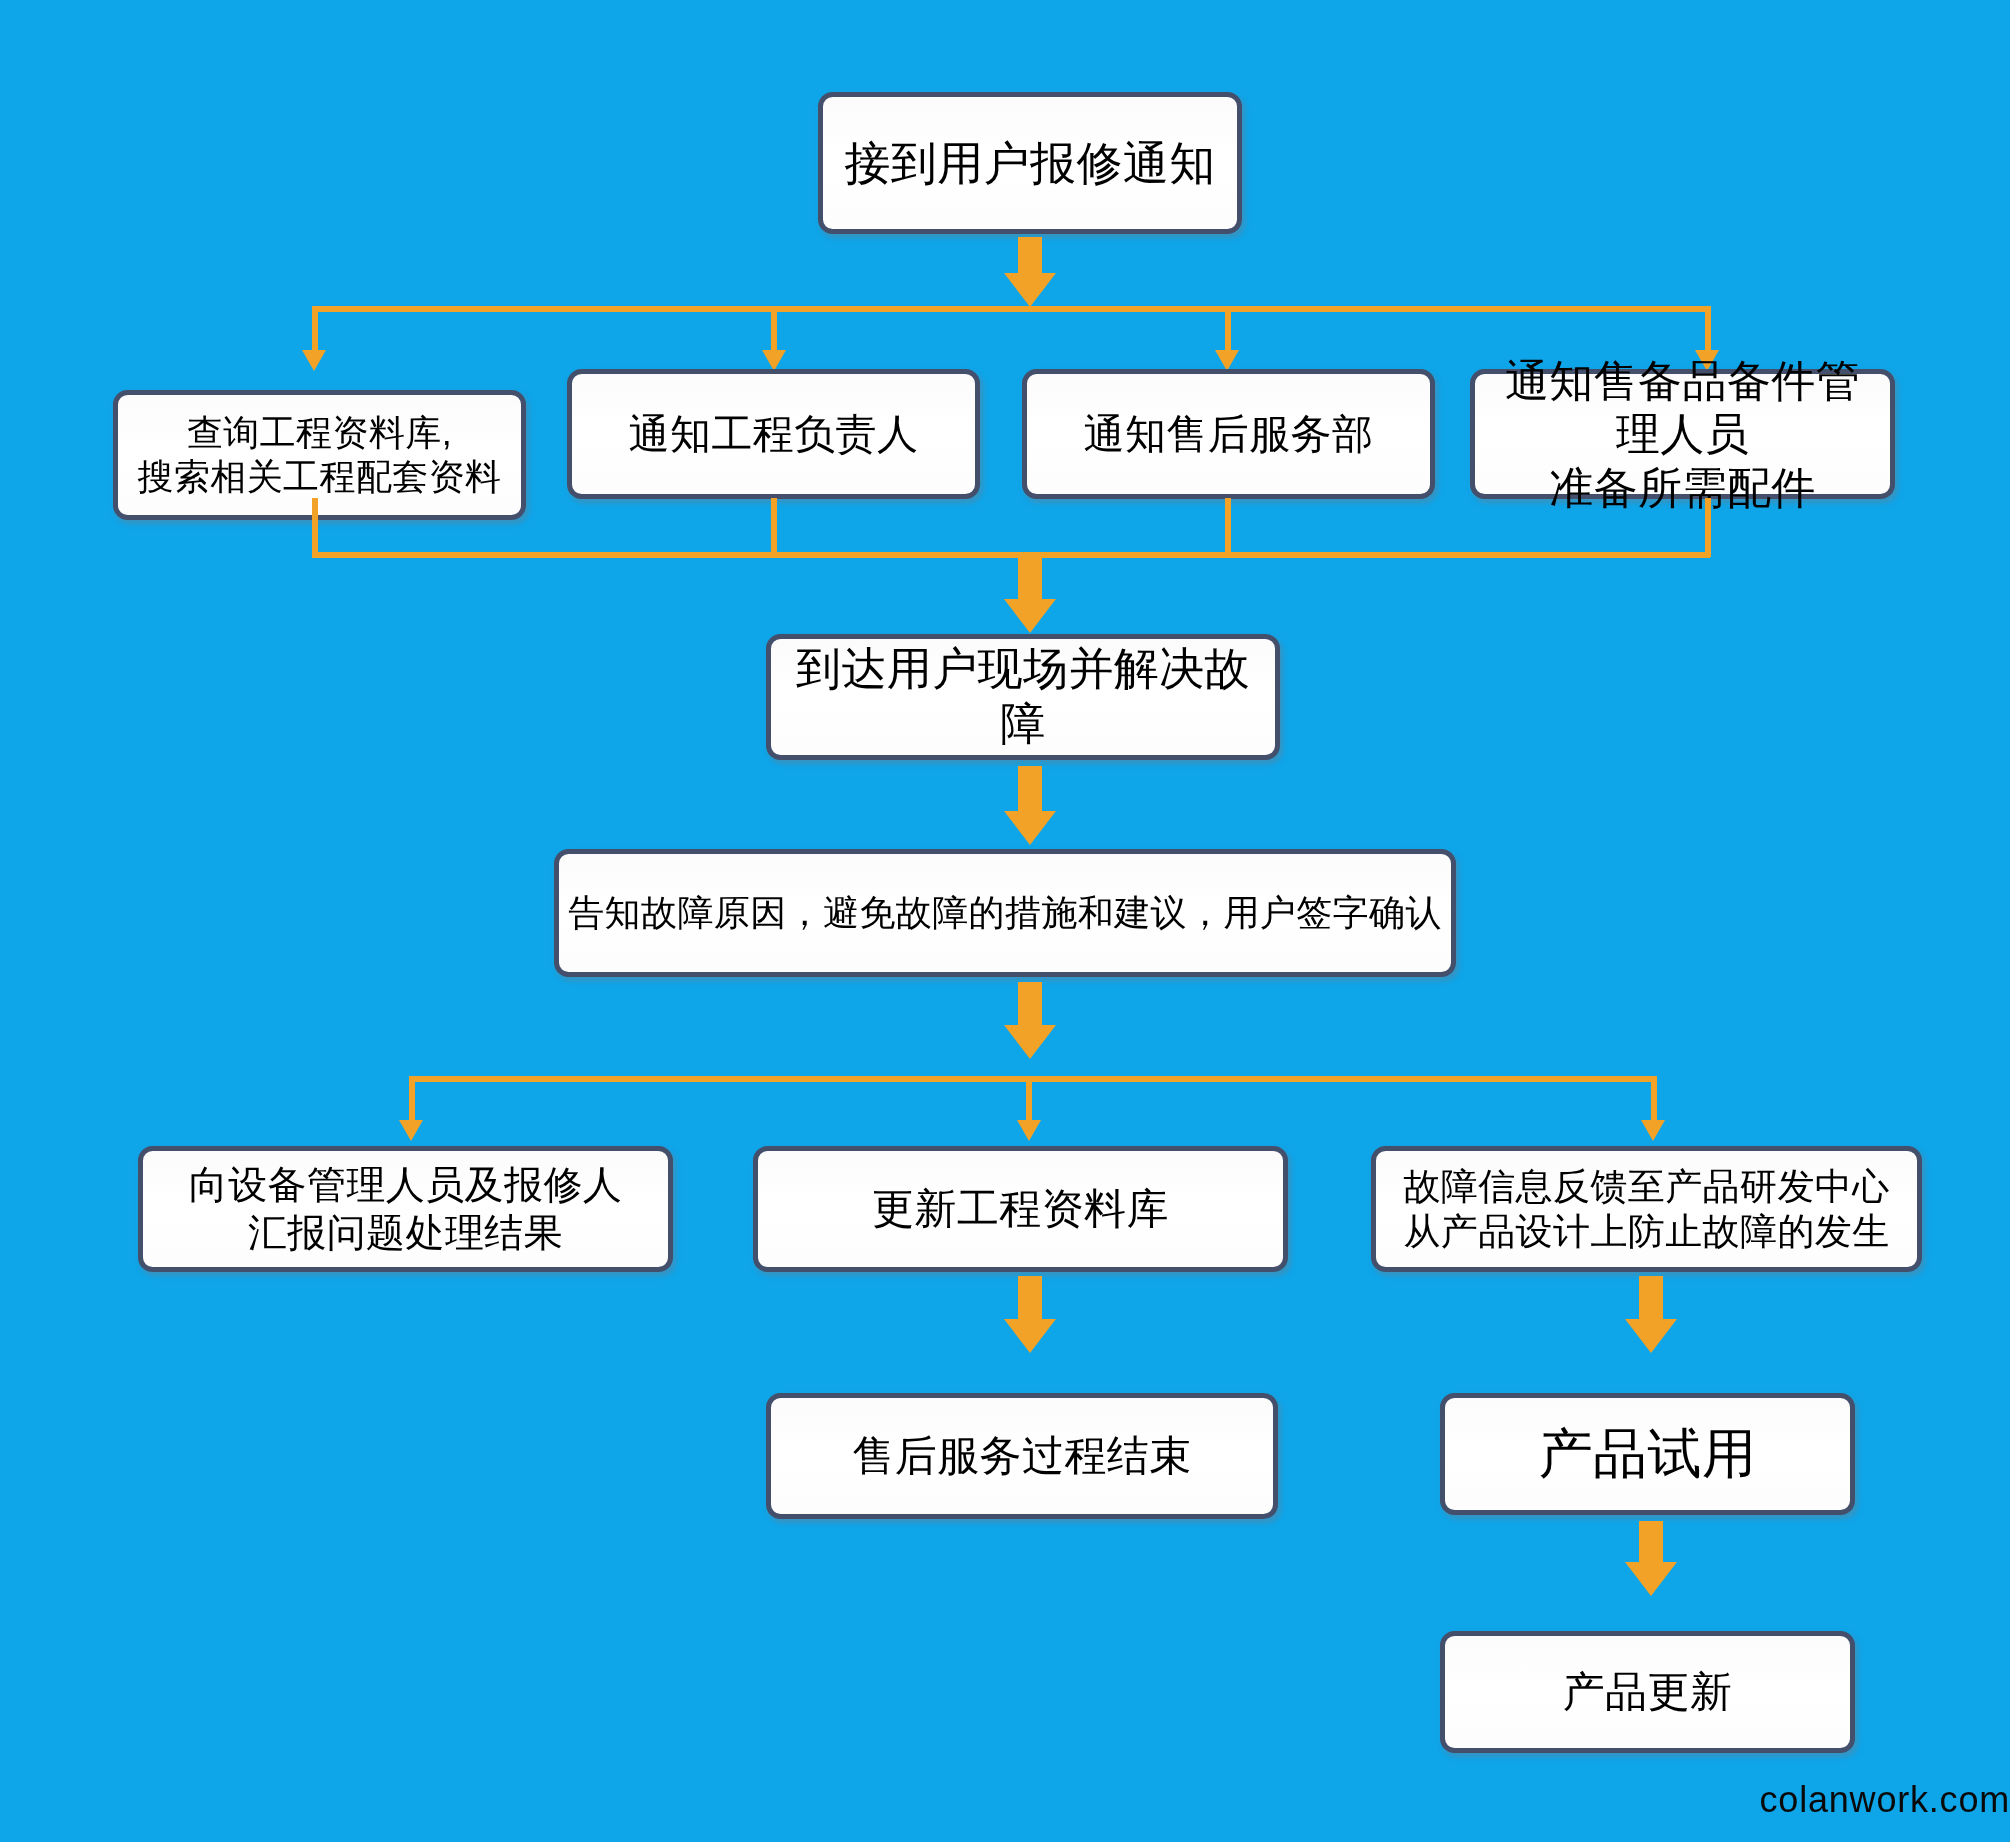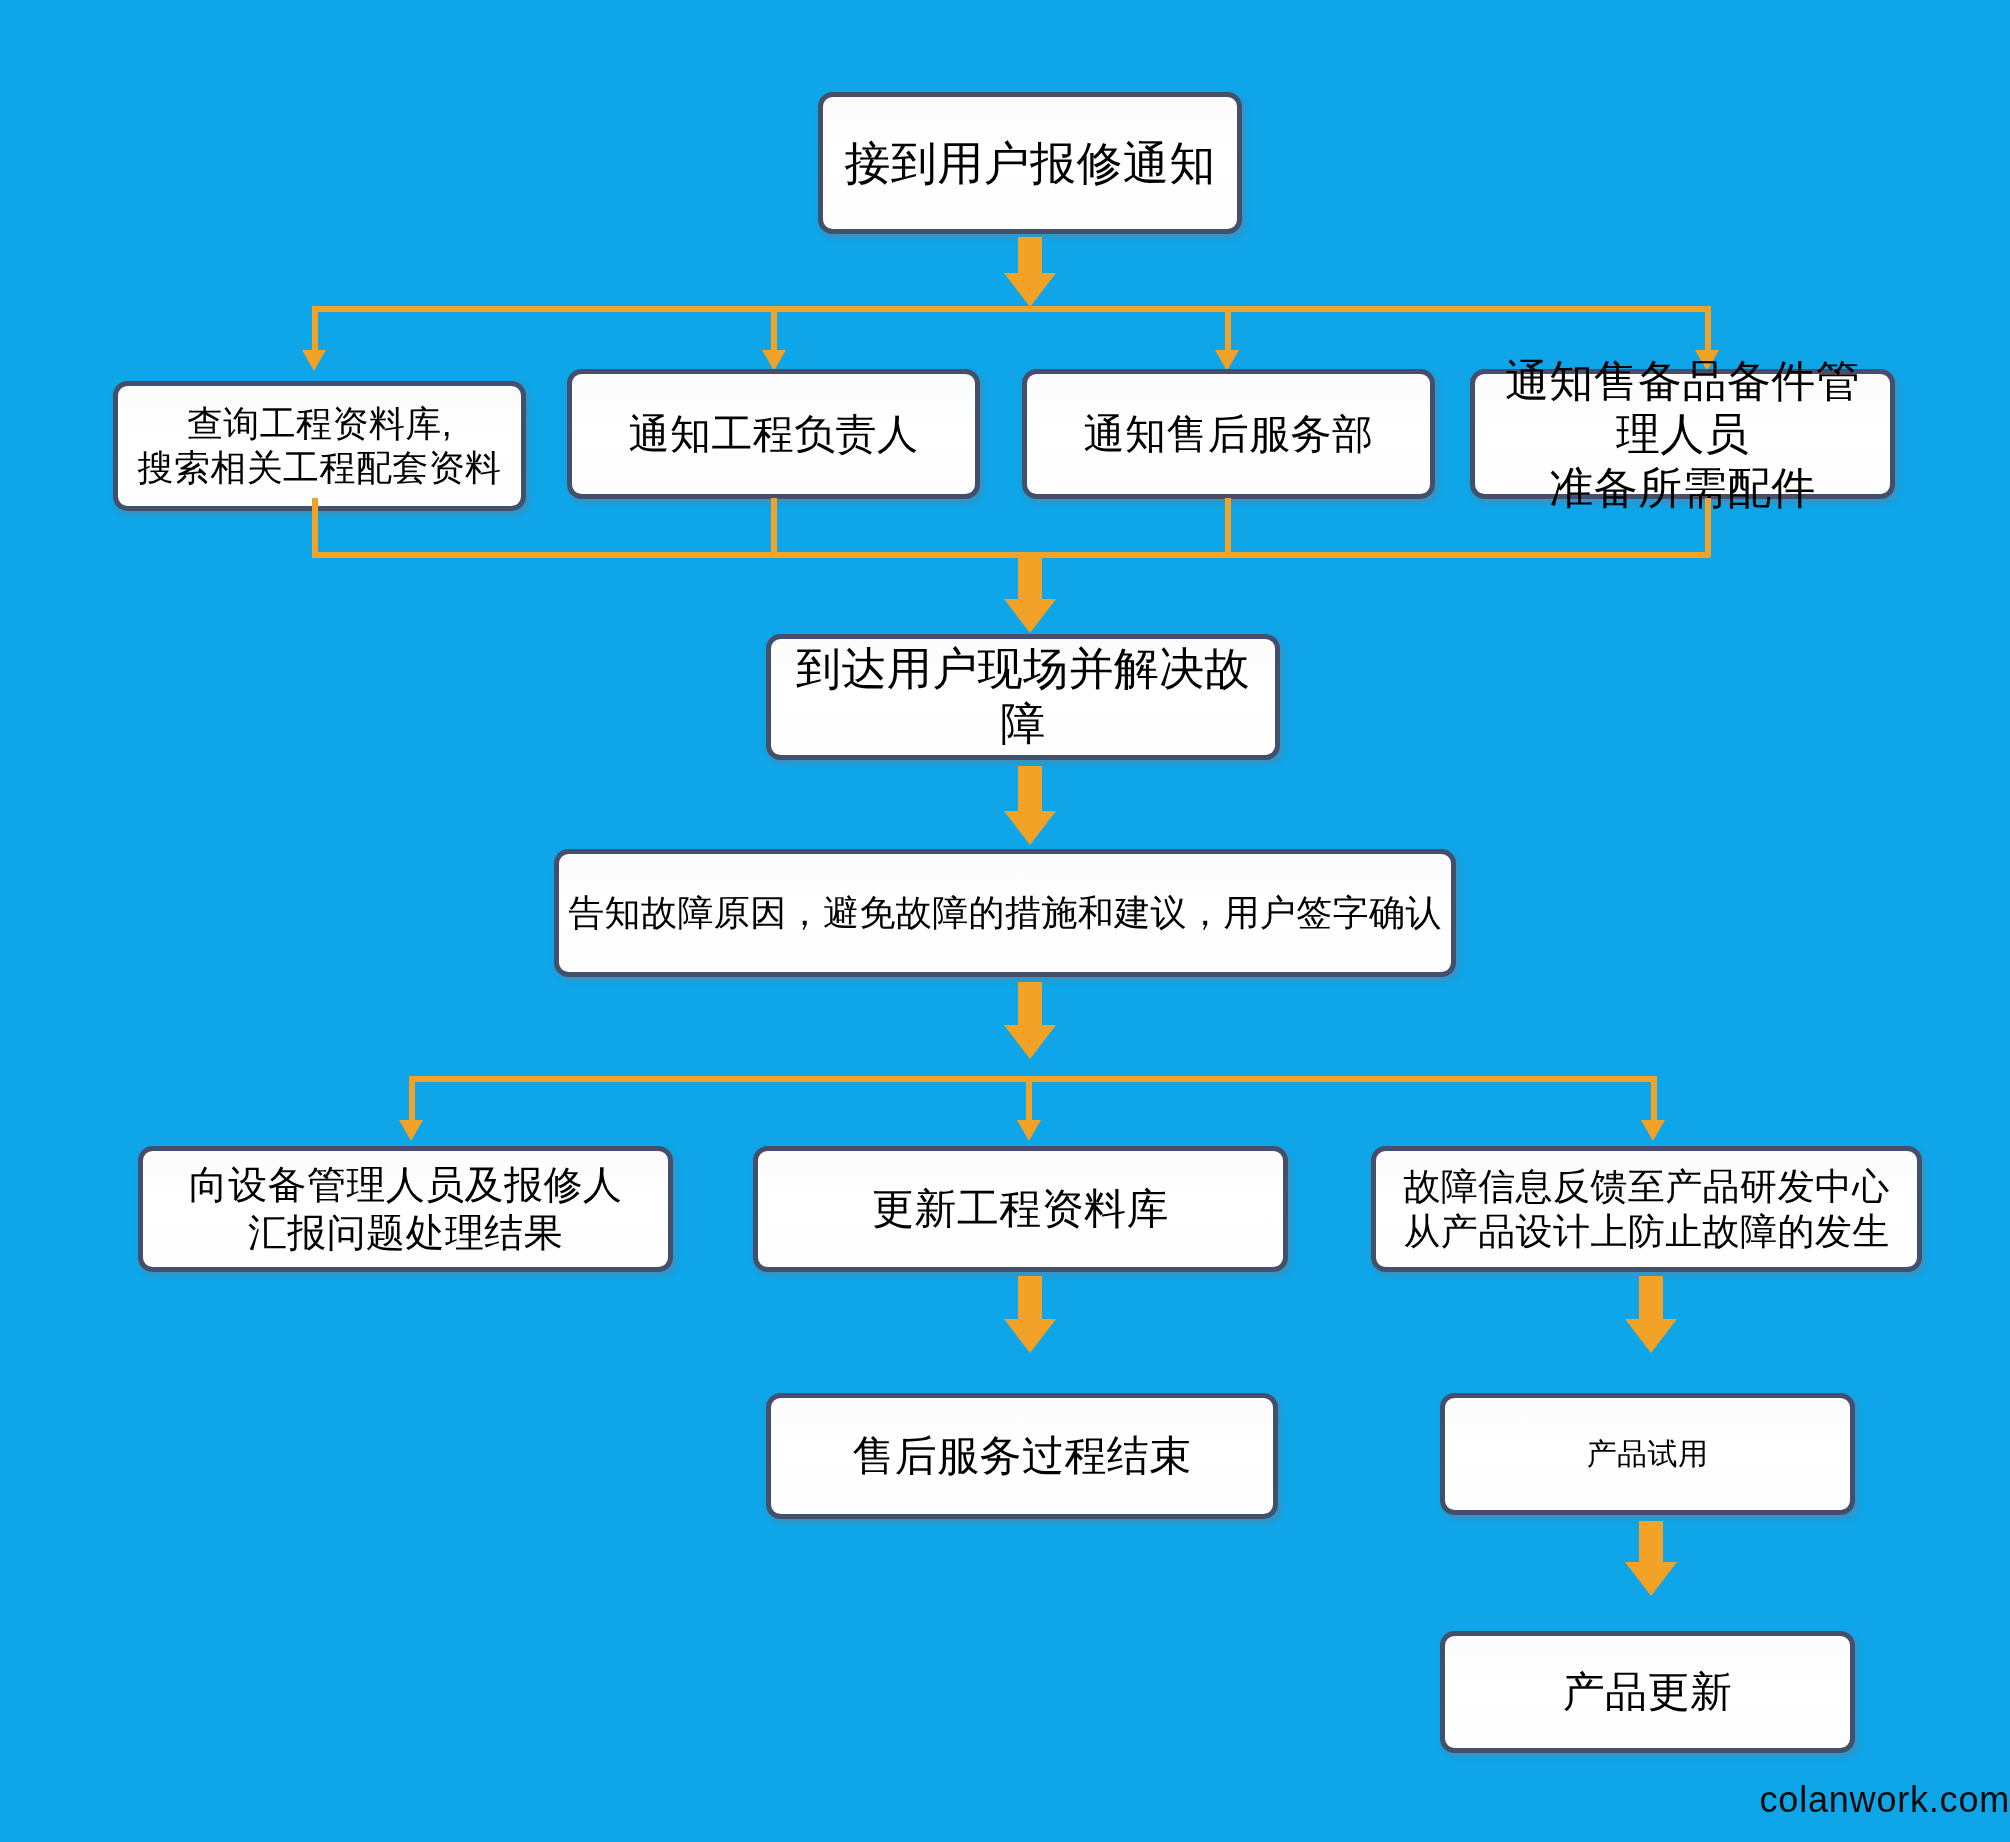--- a/index.html
+++ b/index.html
@@ -117,21 +117,21 @@
 
   <div class="conn-v" style="left:771px; top:306px; height:50px;"></div>
   <div class="arrowhead" style="left:762px; top:350px;"></div>
 
   <div class="conn-v" style="left:1225px; top:306px; height:50px;"></div>
   <div class="arrowhead" style="left:1215px; top:350px;"></div>
 
   <div class="conn-v" style="left:1705px; top:306px; height:50px;"></div>
   <div class="arrowhead" style="left:1695px; top:350px;"></div>
 
-  <div class="node" style="left:113px; top:381px; width:413px; height:130px; font-size:36px;">
+  <div class="node" style="left:113px; top:390px; width:413px; height:130px; font-size:36px;">
     <span class="txt">查询工程资料库,
 搜索相关工程配套资料</span>
   </div>
 
   <div class="node" style="left:567px; top:369px; width:413px; height:130px; font-size:41px;">
     <span class="txt">通知工程负责人</span>
   </div>
 
   <div class="node" style="left:1022px; top:369px; width:413px; height:130px; font-size:41px;">
     <span class="txt">通知售后服务部</span>
@@ -203,21 +203,21 @@
 
   <div class="block-arrow" style="left:1622px; top:1276px; width:58px; height:77px;">
     <span class="shaft" style="width:24px; height:45px;"></span>
     <span class="head"></span>
   </div>
 
   <div class="node" style="left:766px; top:1393px; width:512px; height:126px; font-size:42px;">
     <span class="txt">售后服务过程结束</span>
   </div>
 
-  <div class="node" style="left:1440px; top:1393px; width:415px; height:122px; font-size:30px;">
+  <div class="node" style="left:1440px; top:1393px; width:415px; height:122px; font-size:54px;">
     <span class="txt">产品试用</span>
   </div>
 
   <div class="block-arrow" style="left:1622px; top:1521px; width:58px; height:75px;">
     <span class="shaft" style="width:24px; height:42px;"></span>
     <span class="head"></span>
   </div>
 
   <div class="node" style="left:1440px; top:1631px; width:415px; height:122px; font-size:42px;">
     <span class="txt">产品更新</span>

